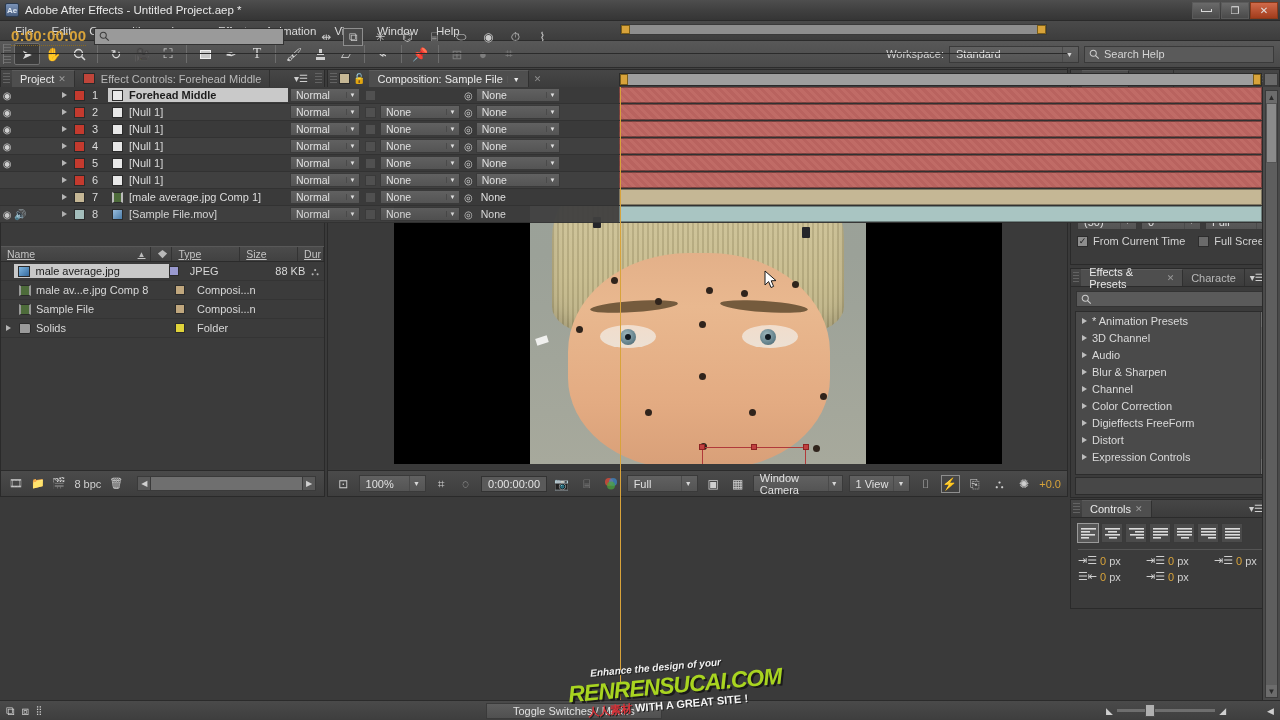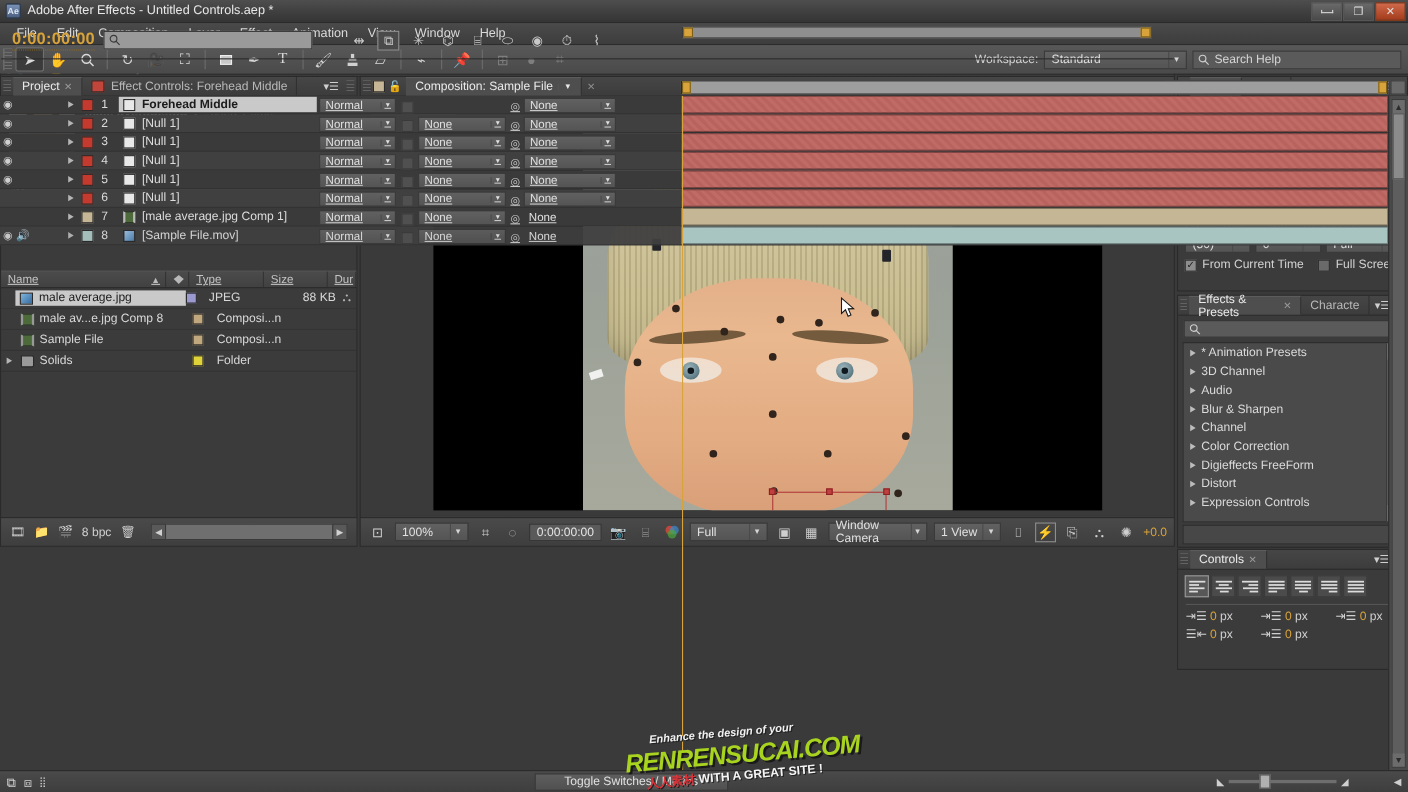--- a/index.html
+++ b/index.html
@@ -258,21 +258,21 @@
   .tsw{width:20px;height:18px;display:flex;align-items:center;justify-content:center;
     color:#c9c9c9;font-size:12px;}
   .tsw.sel{border:1px solid #8e8e8e;background:#4a4a4a;}
   .tl-colhead{height:16px;background:linear-gradient(to bottom,#4b4b4b,#414141);
     border-bottom:1px solid #2b2b2b;display:flex;align-items:center;font-size:10.5px;color:#c2c2c2;}
   .lrow{height:17px;display:flex;align-items:center;border-bottom:1px solid #323232;font-size:11px;}
   .lrow:nth-child(even){background:#404040;}
   .lrow:nth-child(odd){background:#3a3a3a;}
   .lrow.sel .lname{background:#c9c9c9;color:#1c1c1c;font-weight:bold;}
   .eyecol{width:14px;text-align:center;color:#cfcfcf;font-size:10px;}
-  .cell{display:flex;align-items:flex-end;height:100%;text-decoration:underline;}
+  .cell{display:flex;align-items:center;height:100%;}
   .lswatch{width:11px;height:11px;background:#c43a2e;border:1px solid #2a2a2a;}
   .lnum{width:20px;text-align:left;padding-left:4px;color:#dcdcdc;}
   .lname{flex:0 0 180px;display:flex;align-items:center;gap:6px;padding:1px 4px;color:#dcdcdc;
     height:14px;}
   .lsq{width:11px;height:11px;background:#e8e8e8;border:1px solid #2a2a2a;}
   .mini-combo{height:14px;background:linear-gradient(to bottom,#616161,#545454);border:1px solid #3a3a3a;
     display:flex;align-items:center;padding:0 1px 0 5px;color:#e0e0e0;font-size:10.5px;}
   .mini-combo .arw{margin-left:auto;width:12px;text-align:center;border-left:1px solid #4a4a4a;font-size:6px;}
   .ruler{height:20px;background:#4a4a4a;border-bottom:1px solid #2b2b2b;position:relative;}
   .rtick{position:absolute;top:2px;font-size:10px;color:#cfcfcf;}
@@ -296,21 +296,21 @@
     transform:rotate(-5deg);text-shadow:1px 1px 0 #222;}
   .wm-cn{color:#d8343a;}
 </style>
 </head>
 <body>
 
 <div class="app">
 
   <div class="titlebar">
     <div class="ae-logo">Ae</div>
-    <div class="title-text">Adobe After Effects - Untitled Controls.aep *</div>
+    <div class="title-text">Adobe After Effects - Untitled Project.aep *</div>
     <div class="wincontrols">
       <div class="wbtn">
         <div style="width:11px;height:3px;border:1px solid #d8d8d8;border-top:none;"></div>
       </div>
       <div class="wbtn">❐</div>
       <div class="wbtn close">✕</div>
     </div>
   </div>
 
   <div class="menubar">

